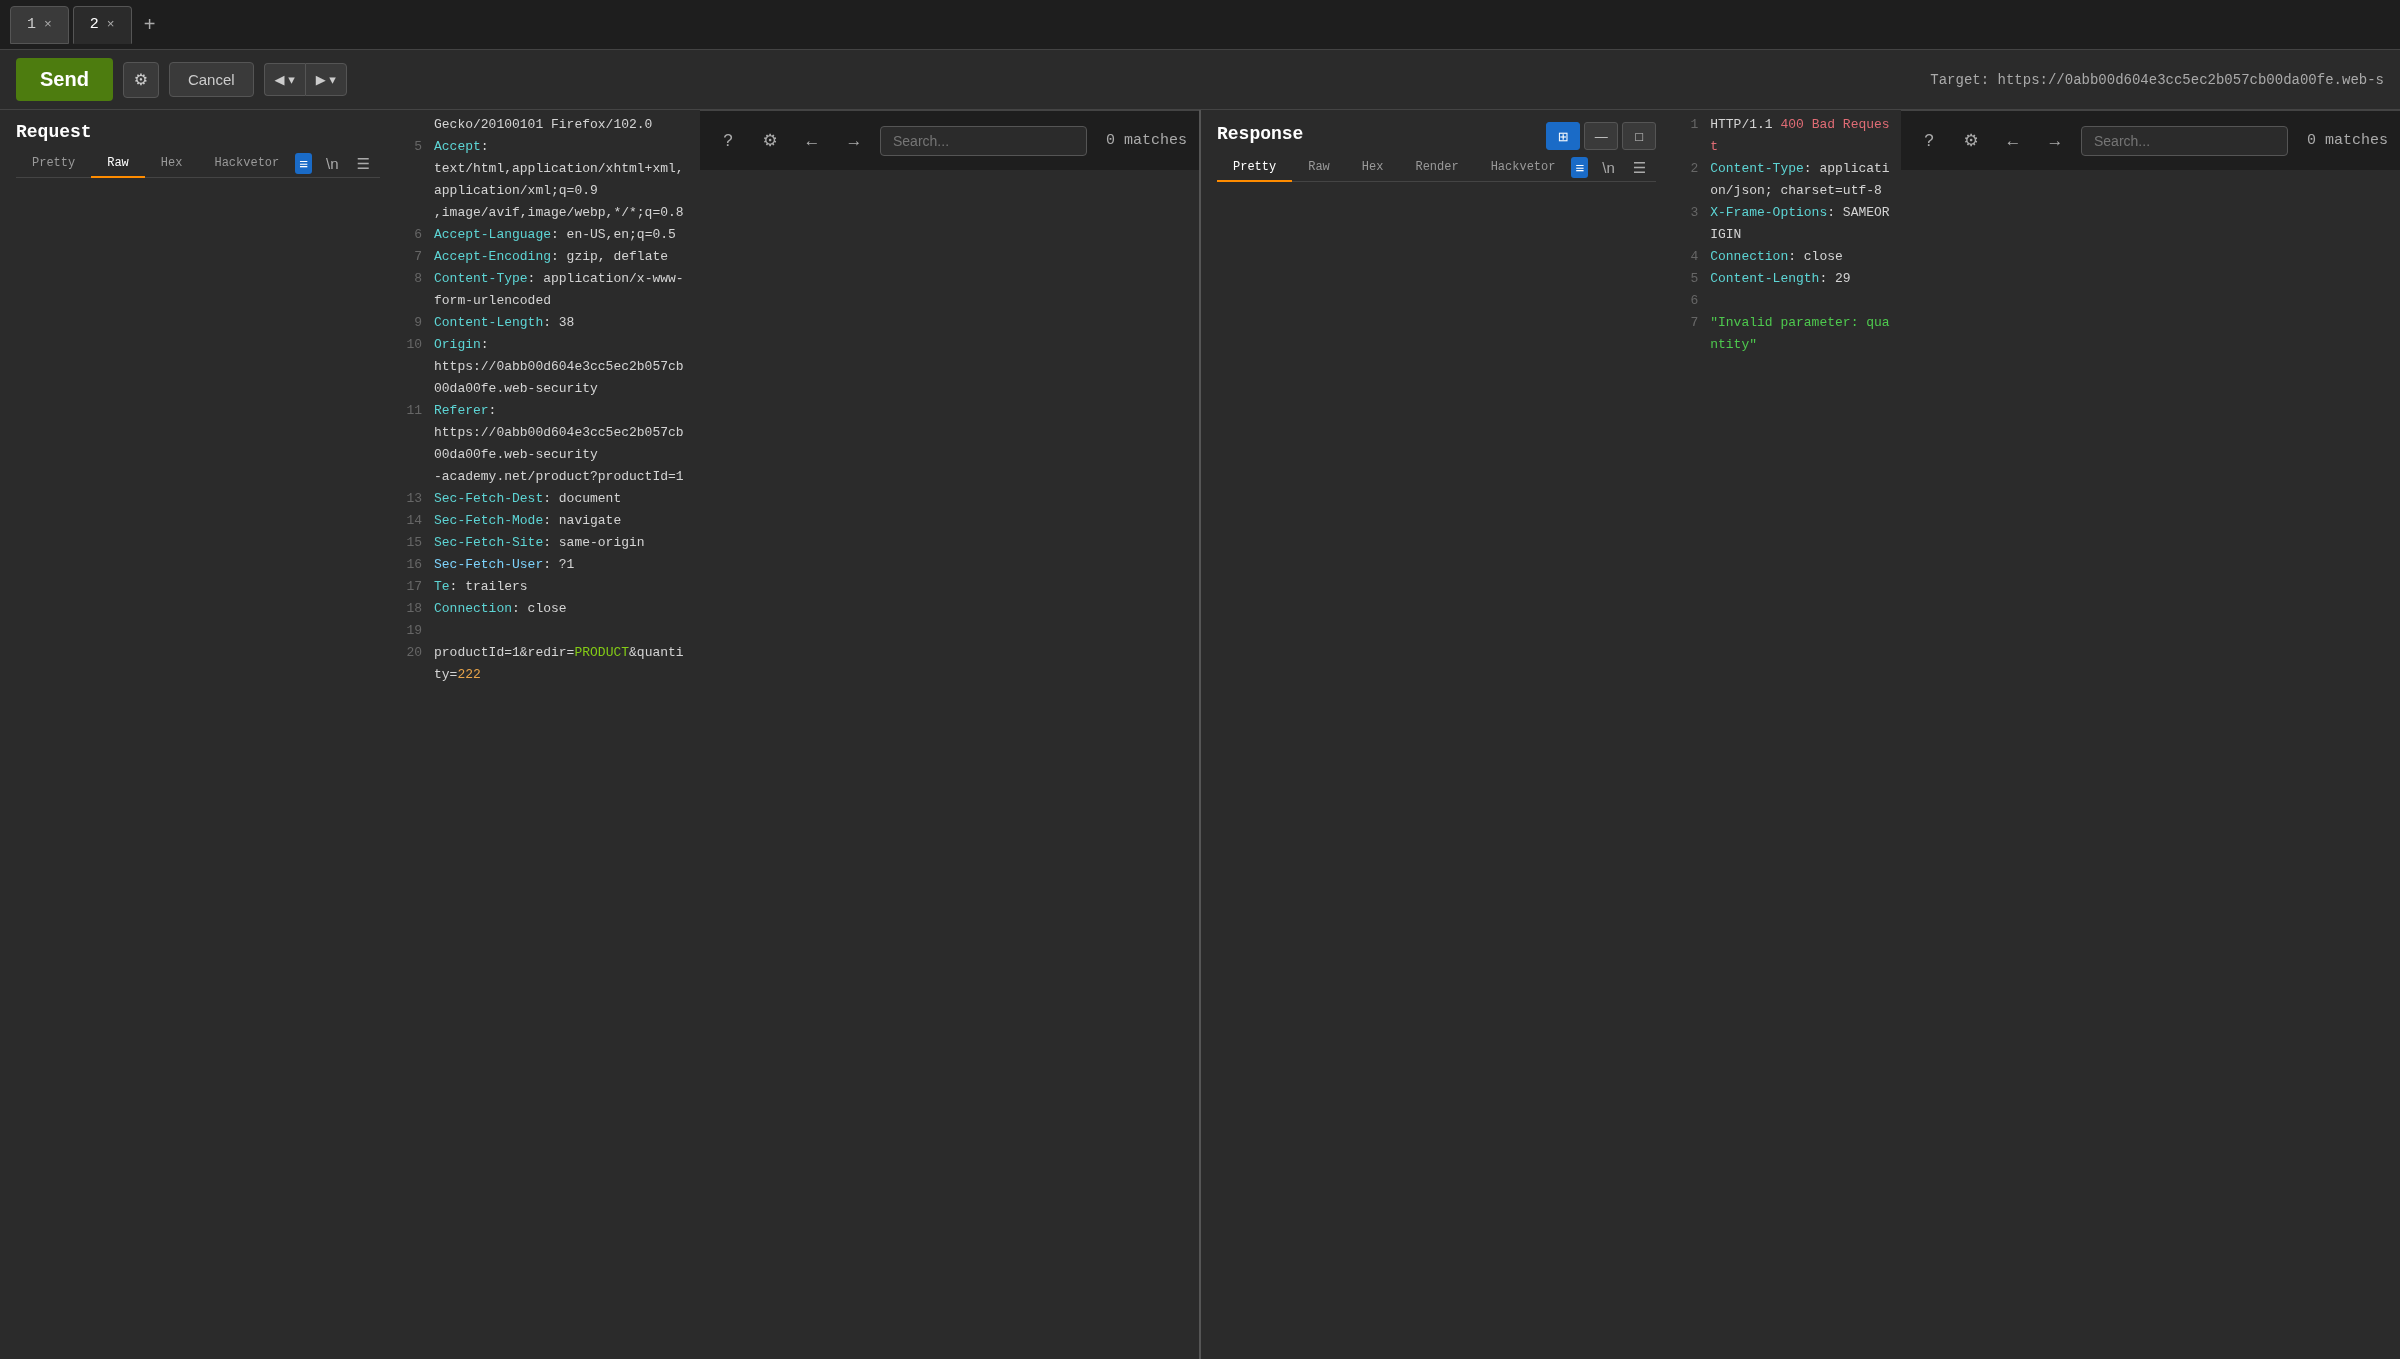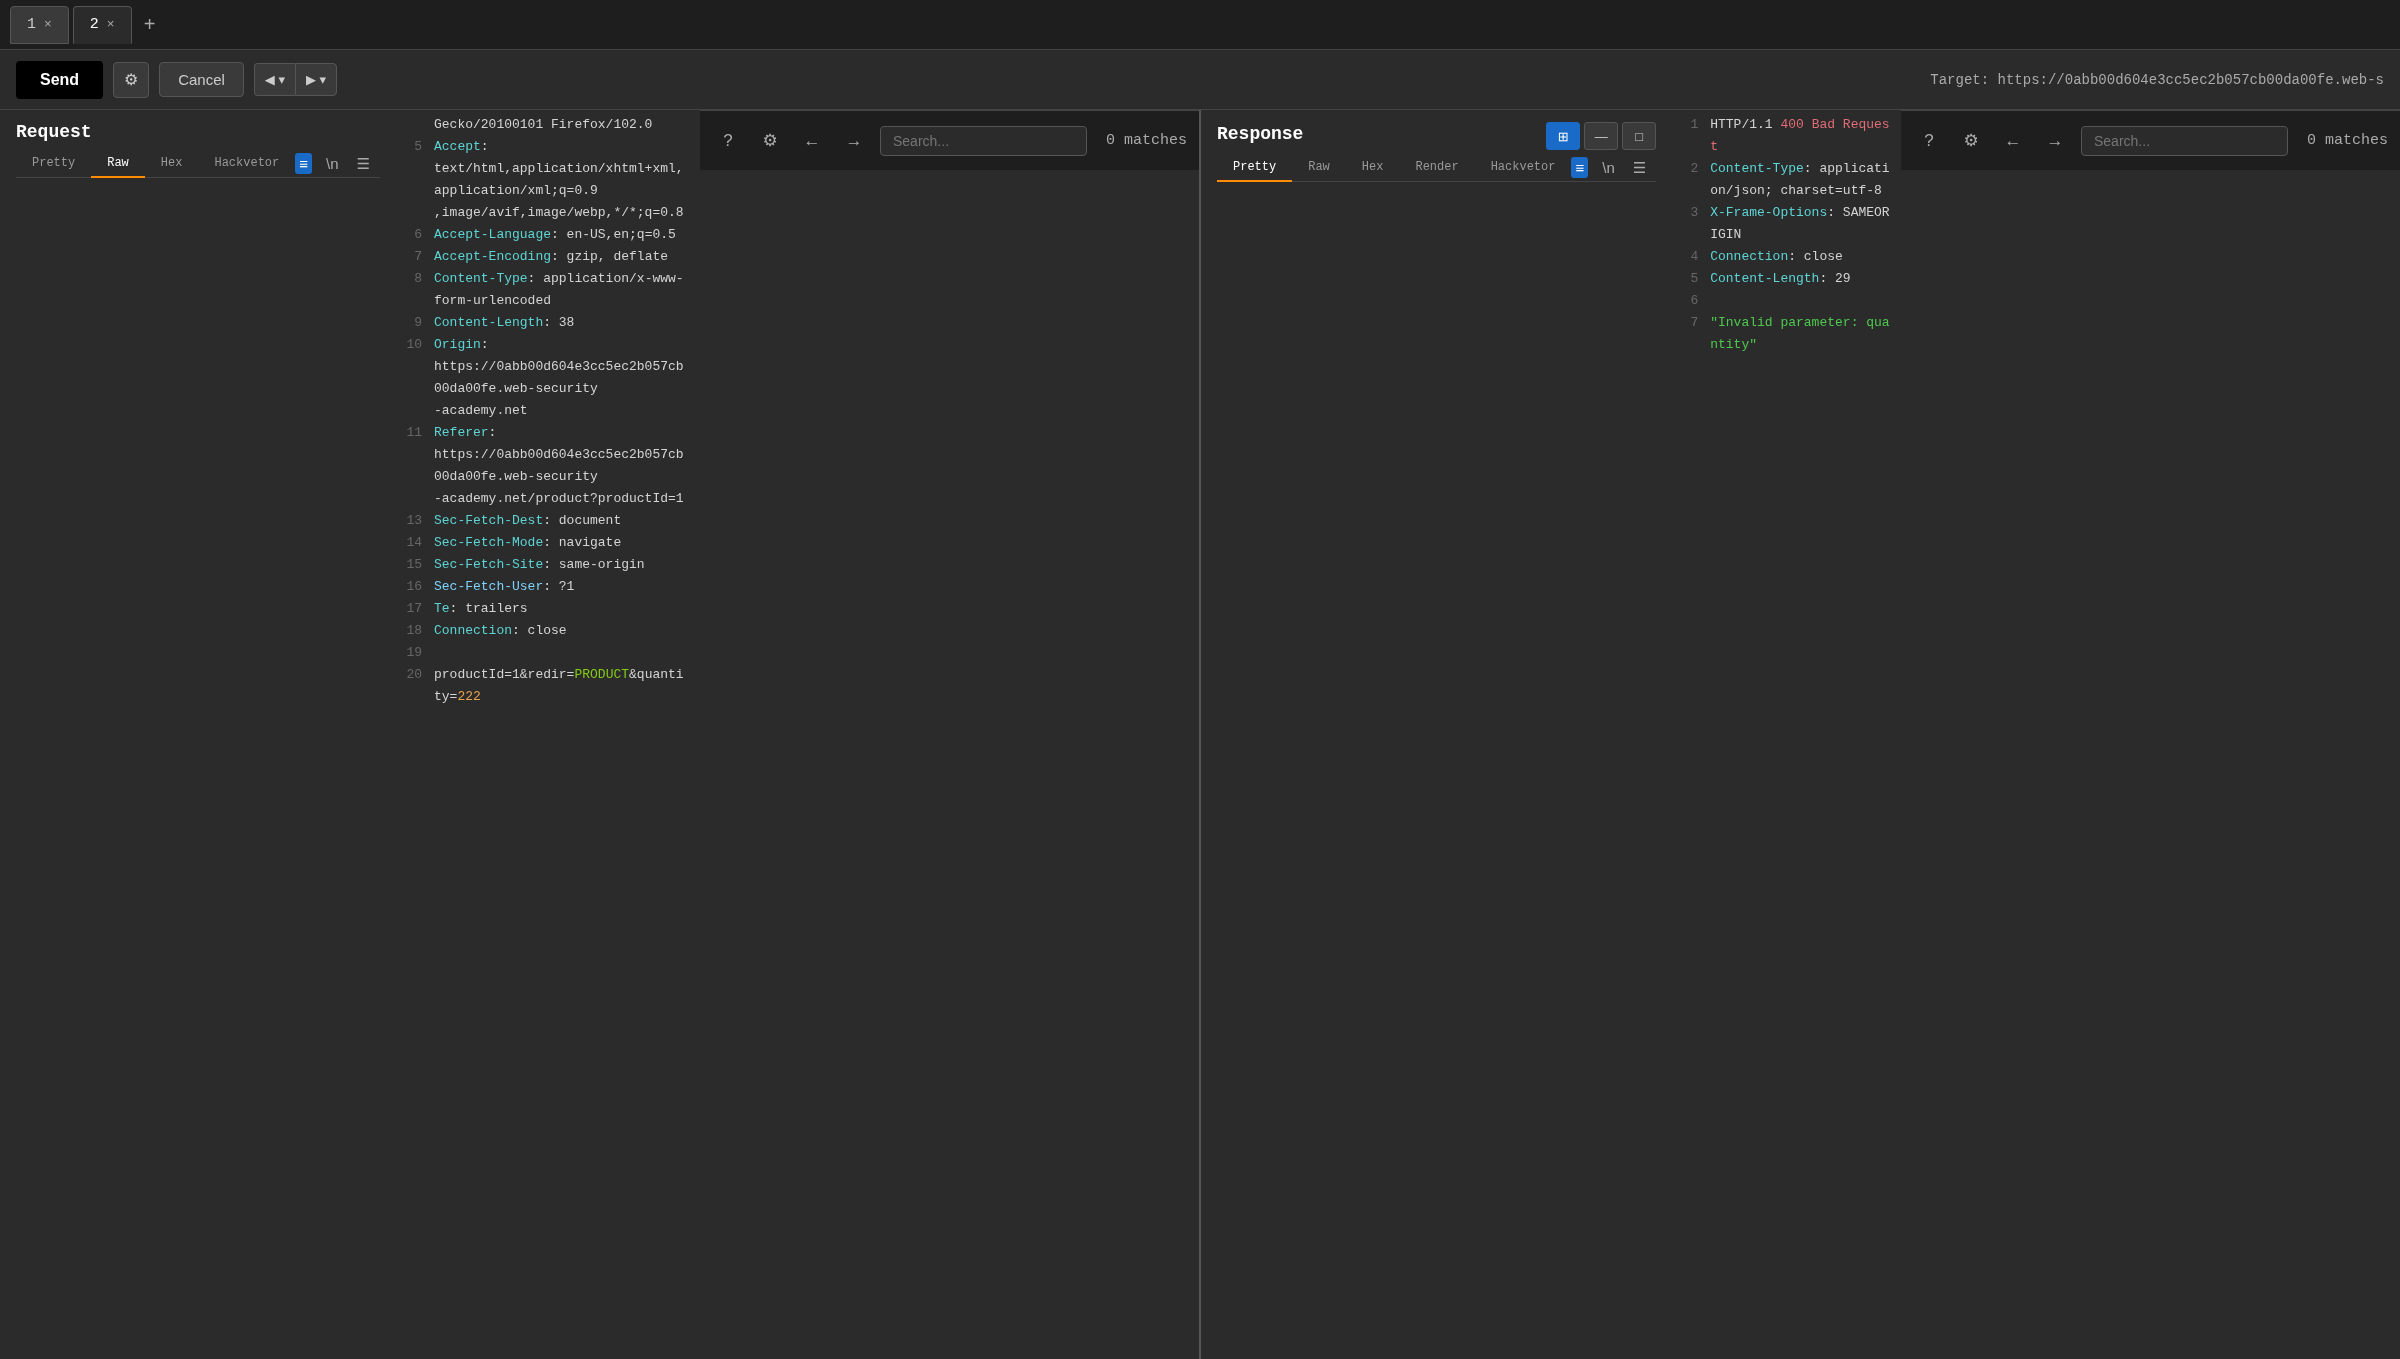--- a/index.html
+++ b/index.html
@@ -59,26 +59,26 @@
     .toolbar {
       display: flex;
       align-items: center;
       background: #2b2b2b;
       height: 60px;
       padding: 0 16px;
       border-bottom: 1px solid #444;
       gap: 10px;
     }
     .btn-send {
-      background: #000000;
+      background: #4d7c0f;
       color: #fff;
       border: none;
       border-radius: 4px;
       padding: 10px 24px;
-      font-size: 16px;
+      font-size: 20px;
       font-weight: bold;
       cursor: pointer;
     }
     .btn-icon {
       background: #3a3a3a;
       border: 1px solid #555;
       border-radius: 4px;
       color: #ccc;
       width: 36px;
       height: 36px;
@@ -374,24 +374,20 @@
         </div>
         <div class="code-line">
           <span class="line-num">10</span>
           <span class="line-content"><span style="color:#5dd5d5">Origin</span>:</span>
         </div>
         <div class="code-line">
           <span class="line-num"></span>
           <span class="line-content">https://0abb00d604e3cc5ec2b057cb00da00fe.web-security</span>
         </div>
         <div class="code-line">
-          <span class="line-num"></span>
-          <span class="line-content">-academy.net</span>
-        </div>
-        <div class="code-line">
           <span class="line-num">11</span>
           <span class="line-content"><span style="color:#5dd5d5">Referer</span>:</span>
         </div>
         <div class="code-line">
           <span class="line-num"></span>
           <span class="line-content">https://0abb00d604e3cc5ec2b057cb00da00fe.web-security</span>
         </div>
         <div class="code-line">
           <span class="line-num"></span>
           <span class="line-content">-academy.net/product?productId=1</span>

